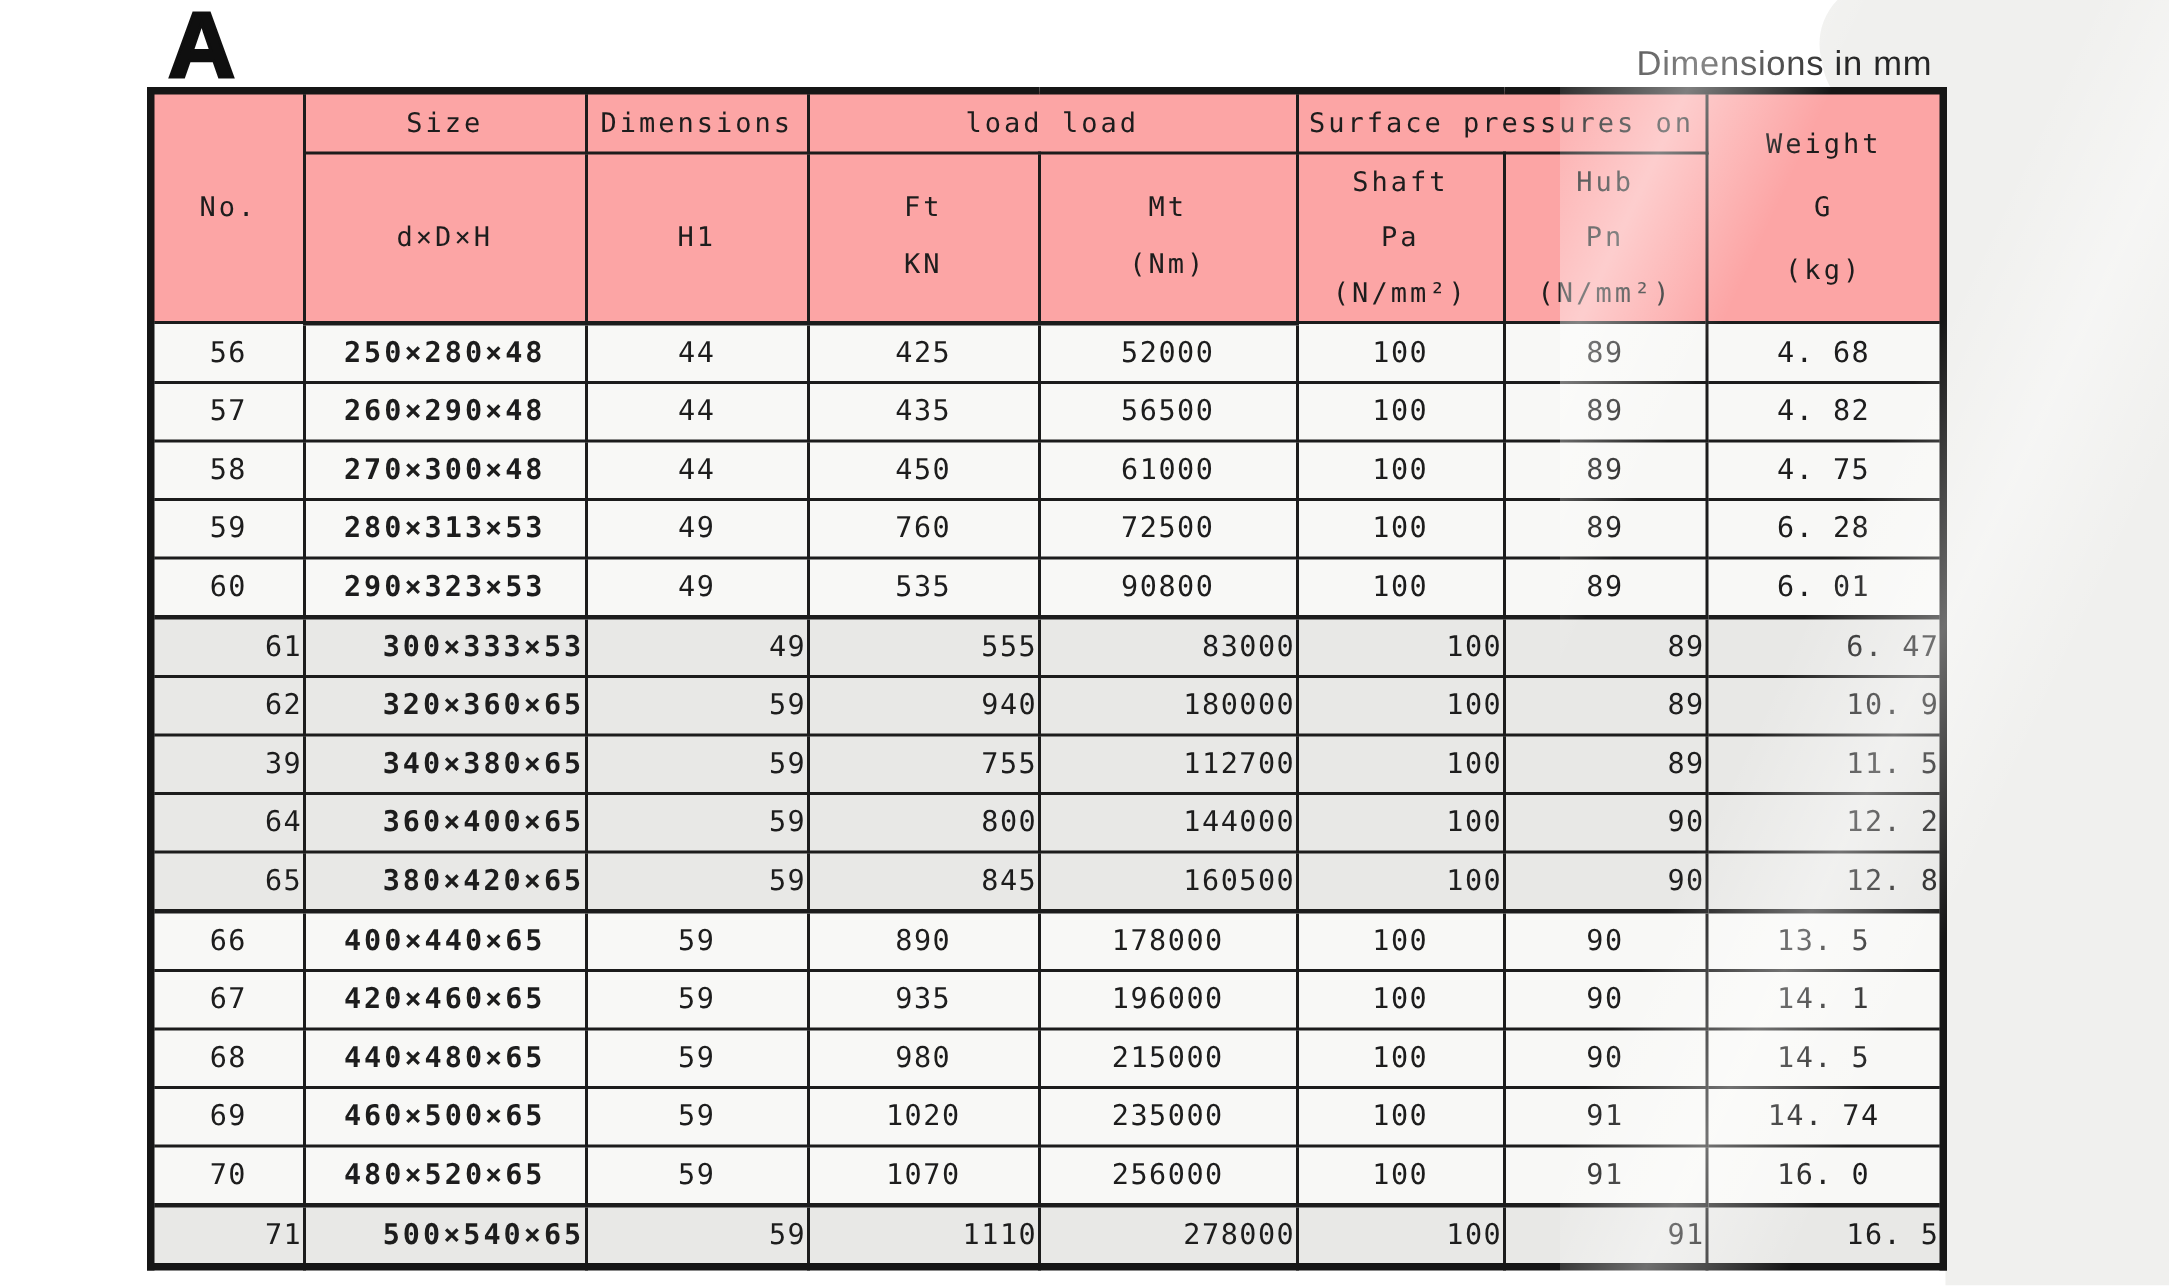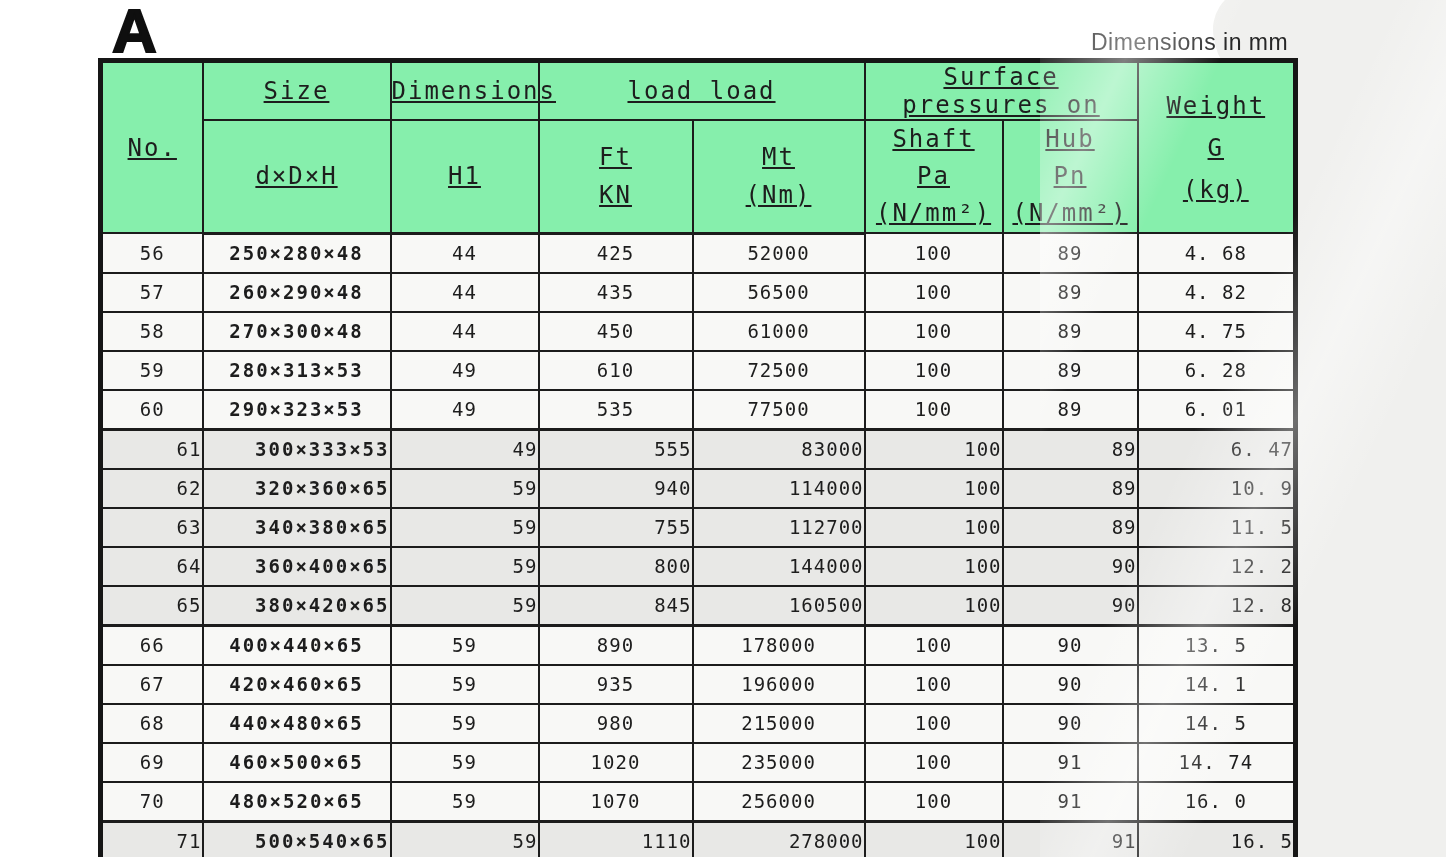--- a/index.html
+++ b/index.html
@@ -35,21 +35,21 @@
     border:5px solid #161616;
     font-family:"DejaVu Sans Mono", monospace;
     color:#1d1d1d;
   }
   .dim-table th,.dim-table td{
     border:2px solid #1c1c1c;
     text-align:center;vertical-align:middle;
     padding:0;font-weight:normal;
   }
   .dim-table thead th{
-    background:#86efac;font-size:24px;letter-spacing:2px;text-decoration:underline;
+    background:#fca5a5;font-size:18px;letter-spacing:2px;
   }
   .dim-table thead tr.hr1 th{height:38px;}
   .dim-table thead tr.hr2 th{height:36px;}
   .dim-table thead tr.hr3 th{height:74px;}
   .dim-table thead tr.hr3 th{border-bottom-width:3px;margin-left:31px;}
   .hdr-line{line-height:38px;}
   .hdr-line3{line-height:37px;}
   .hdr-lineW{line-height:42px;}
 
   .dim-table tbody td{
@@ -145,58 +145,58 @@
         <td class="cell-ft">450</td>
         <td class="cell-mt">61000</td>
         <td class="cell-pa">100</td>
         <td class="cell-pn">89</td>
         <td class="cell-g">4. 75</td>
       </tr>
       <tr>
         <td class="cell-no">59</td>
         <td class="cell-size">280×313×53</td>
         <td class="cell-h1">49</td>
-        <td class="cell-ft">610</td>
+        <td class="cell-ft">760</td>
         <td class="cell-mt">72500</td>
         <td class="cell-pa">100</td>
         <td class="cell-pn">89</td>
         <td class="cell-g">6. 28</td>
       </tr>
       <tr>
         <td class="cell-no">60</td>
         <td class="cell-size">290×323×53</td>
         <td class="cell-h1">49</td>
         <td class="cell-ft">535</td>
-        <td class="cell-mt">77500</td>
+        <td class="cell-mt">90800</td>
         <td class="cell-pa">100</td>
         <td class="cell-pn">89</td>
         <td class="cell-g">6. 01</td>
       </tr>
       <tr class="shade group-top">
         <td class="cell-no">61</td>
         <td class="cell-size">300×333×53</td>
         <td class="cell-h1">49</td>
         <td class="cell-ft">555</td>
         <td class="cell-mt">83000</td>
         <td class="cell-pa">100</td>
         <td class="cell-pn">89</td>
         <td class="cell-g">6. 47</td>
       </tr>
       <tr class="shade">
         <td class="cell-no">62</td>
         <td class="cell-size">320×360×65</td>
         <td class="cell-h1">59</td>
         <td class="cell-ft">940</td>
-        <td class="cell-mt">114000</td>
+        <td class="cell-mt">180000</td>
         <td class="cell-pa">100</td>
         <td class="cell-pn">89</td>
         <td class="cell-g">10. 9</td>
       </tr>
       <tr class="shade">
-        <td class="cell-no">63</td>
+        <td class="cell-no">39</td>
         <td class="cell-size">340×380×65</td>
         <td class="cell-h1">59</td>
         <td class="cell-ft">755</td>
         <td class="cell-mt">112700</td>
         <td class="cell-pa">100</td>
         <td class="cell-pn">89</td>
         <td class="cell-g">11. 5</td>
       </tr>
       <tr class="shade">
         <td class="cell-no">64</td>

